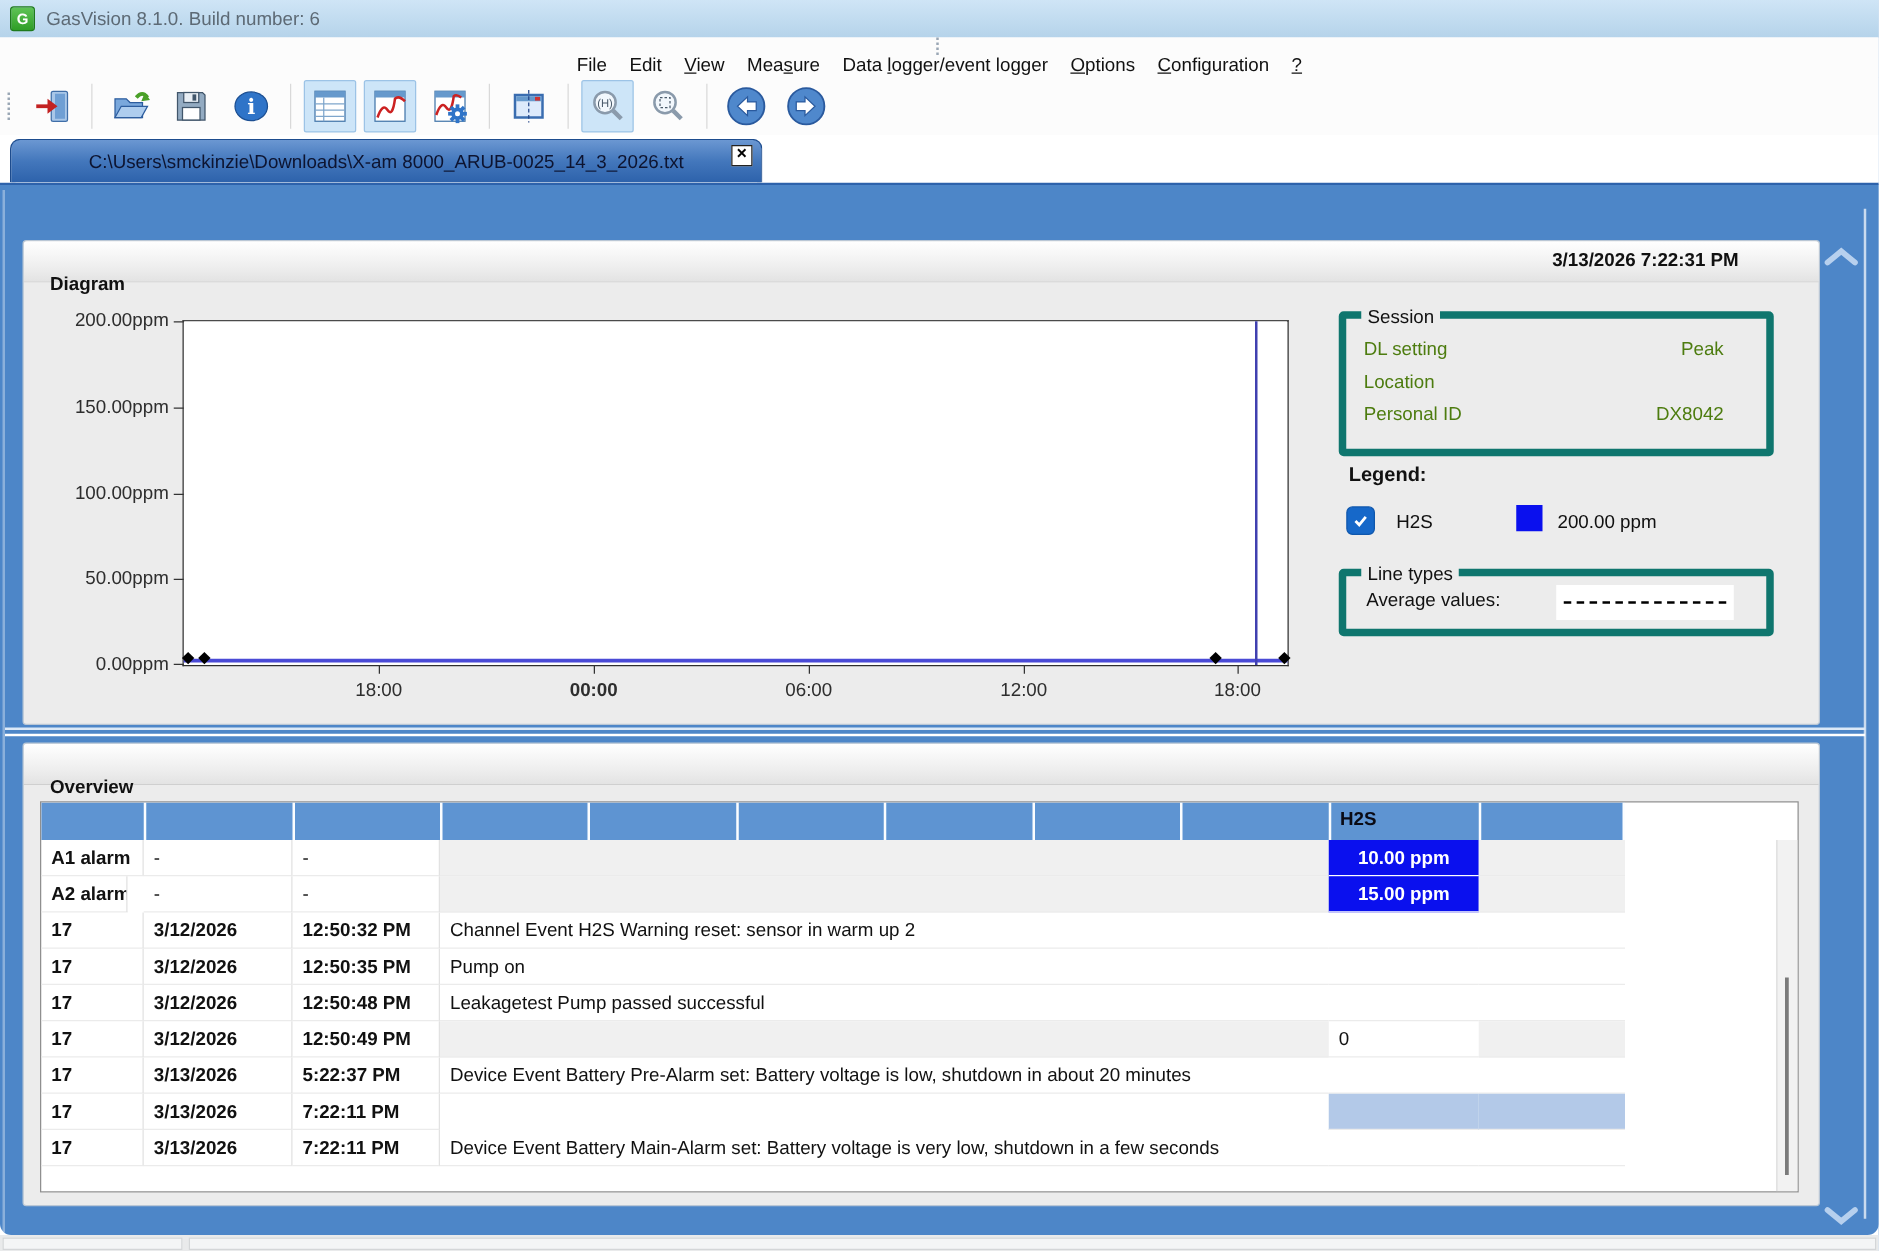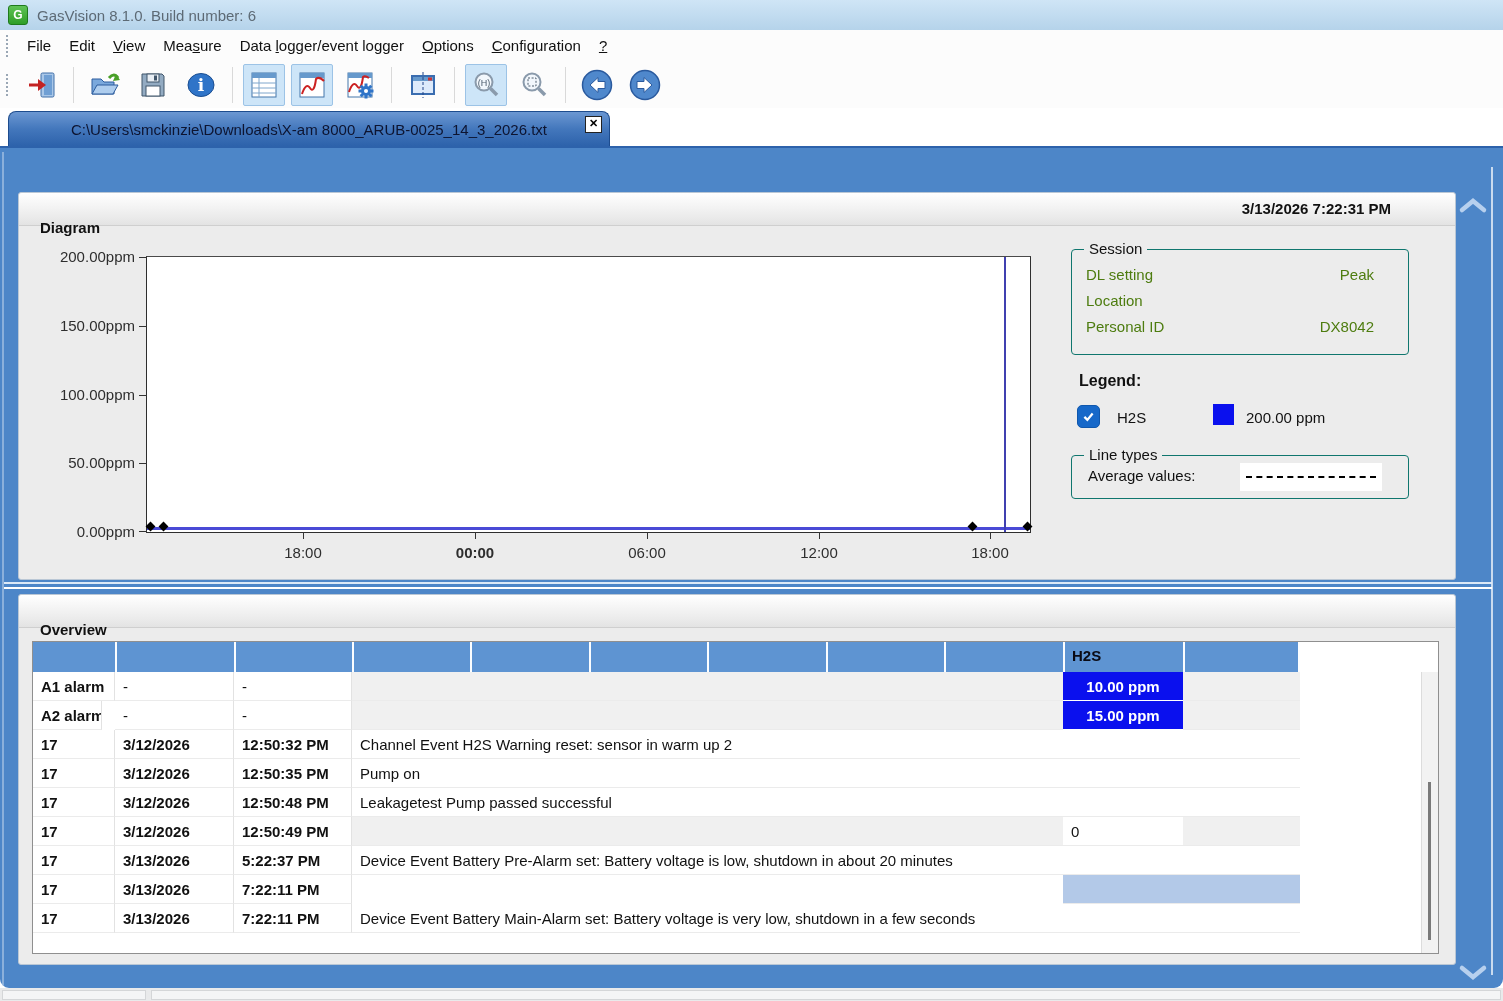--- a/index.html
+++ b/index.html
@@ -7,21 +7,21 @@
        font-family:"Liberation Sans",sans-serif;background:#fff;color:#111;}
   
   .titlebar{position:absolute;left:0;top:0;width:1503px;height:30px;
     background:linear-gradient(#cfe5f6,#b5d3ea);display:flex;align-items:center;}
   .app-icon{width:18px;height:18px;margin-left:8px;border-radius:3px;flex:0 0 auto;
     background:linear-gradient(#5fc356,#2f9e27);border:1px solid #1f7a1c;color:#fff;
     font-weight:bold;font-size:12px;display:flex;align-items:center;justify-content:center;}
   .title-text{margin-left:9px;font-size:15px;color:#5d6a75;}
   
   .menubar{position:absolute;top:30px;left:0;width:1503px;height:32px;background:#fcfcfc;
-    display:flex;align-items:center;}
+    display:flex;align-items:center;flex-direction:column;}
   .grip{width:0;height:22px;border-left:2px dotted #9aa7b5;margin:0 10px 0 6px;}
   .menu-item{font-size:15px;color:#111;padding:5px 9px;white-space:nowrap;cursor:default;}
   
   .toolbar{position:absolute;top:62px;left:0;width:1503px;height:46px;background:#fcfcfc;
     display:flex;align-items:center;}
   .tbtn{width:42px;height:42px;border:1px solid transparent;background:transparent;
     display:flex;align-items:center;justify-content:center;padding:0;margin:0 3px;}
   .tbtn.selected{background:#cde5f8;border-color:#9cc3e6;border-radius:2px;}
   .tsep{width:1px;height:36px;background:#d9d9d9;margin:0 7px;}
   
@@ -60,21 +60,21 @@
     border:1px solid #2e2e2e;border-top-color:#4a4a4a;}
   .ytick-label{position:absolute;left:-122px;width:110px;text-align:right;font-size:15px;color:#2e2e2e;}
   .ytick-mark{position:absolute;left:-8px;width:8px;height:1px;background:#333;}
   .xtick-mark{position:absolute;top:275px;width:1px;height:7px;background:#333;}
   .xtick-label{position:absolute;top:287px;width:60px;margin-left:-30px;text-align:center;
     font-size:15px;color:#2e2e2e;}
   .series-line{position:absolute;left:0;right:0;top:270px;height:3px;background:#4a4ad6;}
   .cursor-line{position:absolute;left:857px;top:0;width:2px;height:275px;background:#4040b0;}
   .marker{position:absolute;width:7px;height:7px;background:#000;transform:rotate(45deg);top:266px;}
   
-  .groupbox{position:absolute;border:1px solid #0f766e;border-radius:4px;}
+  .groupbox{position:absolute;border:6px solid #0f766e;border-radius:4px;}
   .groupbox-title{position:absolute;top:-10px;left:12px;background:#ececec;padding:0 5px;
     font-size:15px;color:#111;}
   #session-box{left:1052px;top:56px;width:336px;height:104px;}
   .session-row{position:absolute;left:14px;right:14px;height:24px;font-size:15px;color:#4d7c0f;
     display:flex;justify-content:space-between;align-items:center;}
   .session-row .val{margin-right:20px;}
   #legend-title{position:absolute;left:1060px;top:179px;font-size:16px;font-weight:bold;color:#111;}
   #legend-checkbox{position:absolute;left:1058px;top:212px;width:21px;height:21px;
     background:#1668c9;border:1px solid #0f57ad;border-radius:5px;cursor:pointer;
     display:flex;align-items:center;justify-content:center;}

